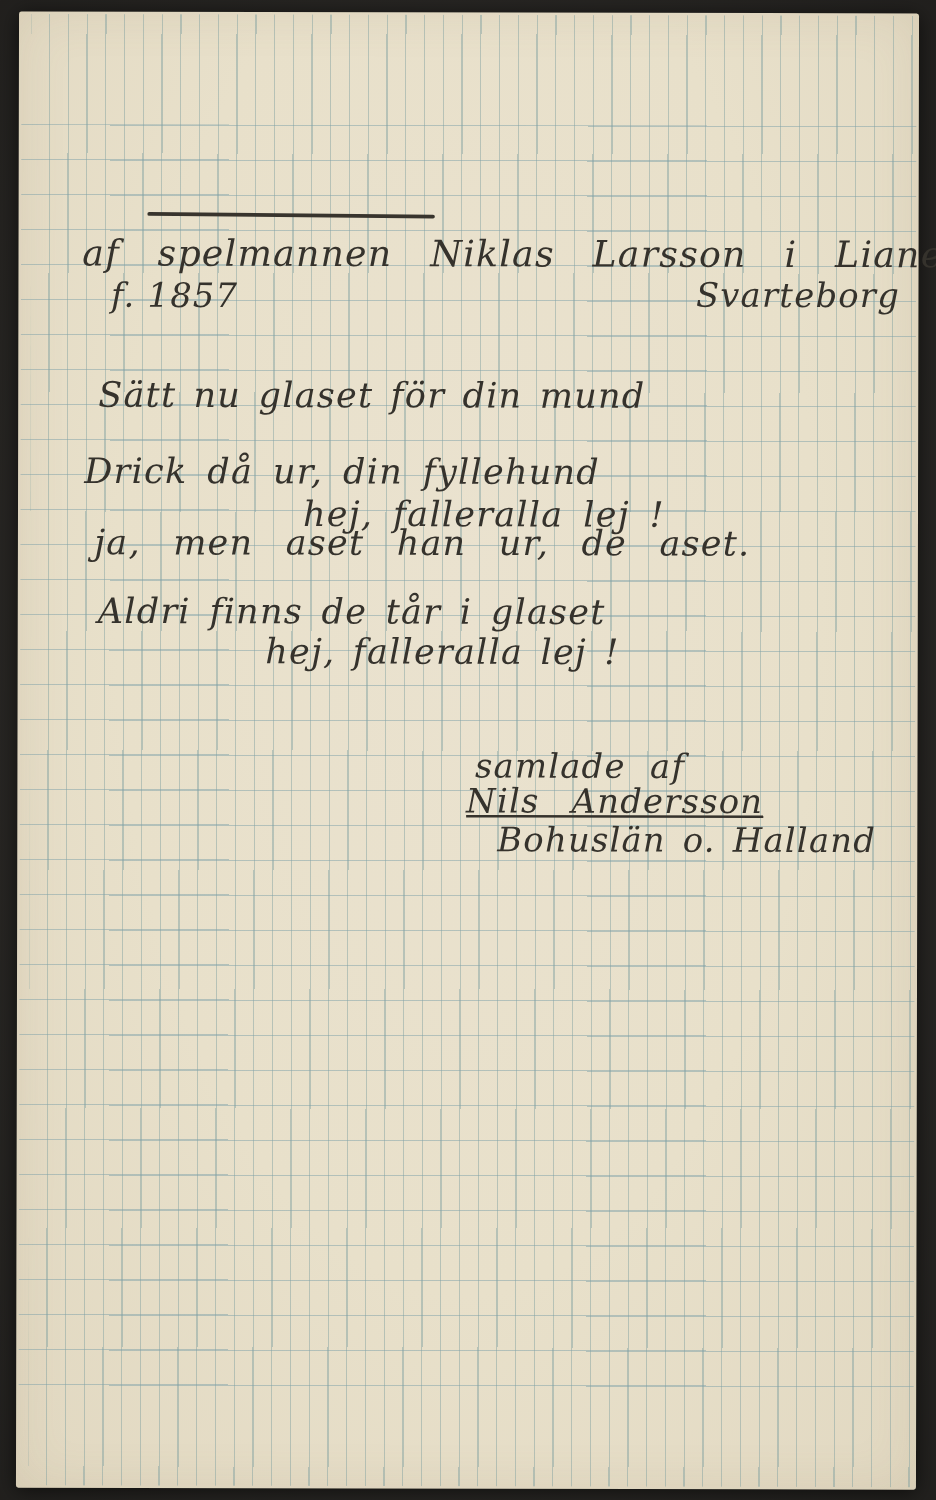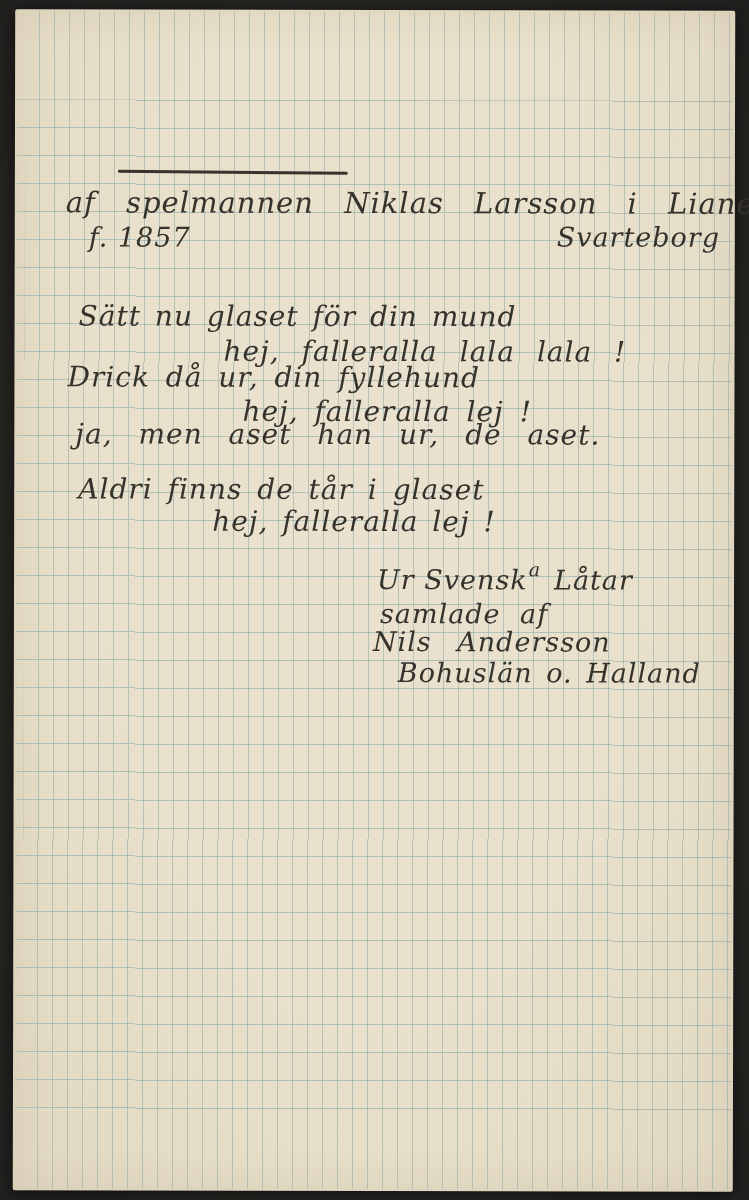--- a/index.html
+++ b/index.html
@@ -88,25 +88,23 @@
     <div class="grid-v"></div>
     <div class="grid-h"></div>
 
     <div class="title-underline" style="left:103px; top:161px; width:230px;"></div>
 
     <div class="hand byline" style="left:51px; top:178px; word-spacing:20px;">af spelmannen Niklas Larsson i Liane</div>
     <div class="hand meta" style="left:74px; top:213px;">f. 1857</div>
     <div class="hand meta" style="left:542px; top:212px;">Svarteborg</div>
 
     <div class="hand verse" style="left:64px; top:292px; word-spacing:4px;">Sätt nu glaset för din mund</div>
-    <div class="hand verse" style="left:209px; top:327px; word-spacing:12px;">hej, falleralla lala lala !</div>
     <div class="hand verse" style="left:53px; top:353px; word-spacing:6px;">Drick då ur, din fyllehund</div>
     <div class="hand verse" style="left:228px; top:387px; word-spacing:6px;">hej, falleralla lej !</div>
     <div class="hand verse" style="left:61px; top:410px; word-spacing:16px;">ja, men aset han ur, de aset.</div>
     <div class="hand verse" style="left:64px; top:465px; word-spacing:5px;">Aldri finns de tår i glaset</div>
     <div class="hand verse" style="left:198px; top:497px; word-spacing:4px;">hej, falleralla lej !</div>
 
-    <div class="hand attr" style="left:363px; top:555px;"><span>Ur Svensk</span><span class="insert-a">a</span><span class="sp"></span><span>Låtar</span></div>
     <div class="hand attr" style="left:366px; top:589px; word-spacing:10px;">samlade af</div>
-    <div class="hand attr" style="left:359px; top:617px; word-spacing:16px;">Nils Andersson</div>
+    <div class="hand attr" style="left:359px; top:617px; word-spacing:16px;text-decoration:underline;">Nils Andersson</div>
     <div class="hand attr" style="left:358px; top:648px; word-spacing:4px;margin-left:26px;">Bohuslän o. Halland</div>
   </div>
 </div>
 
 </body></html>

